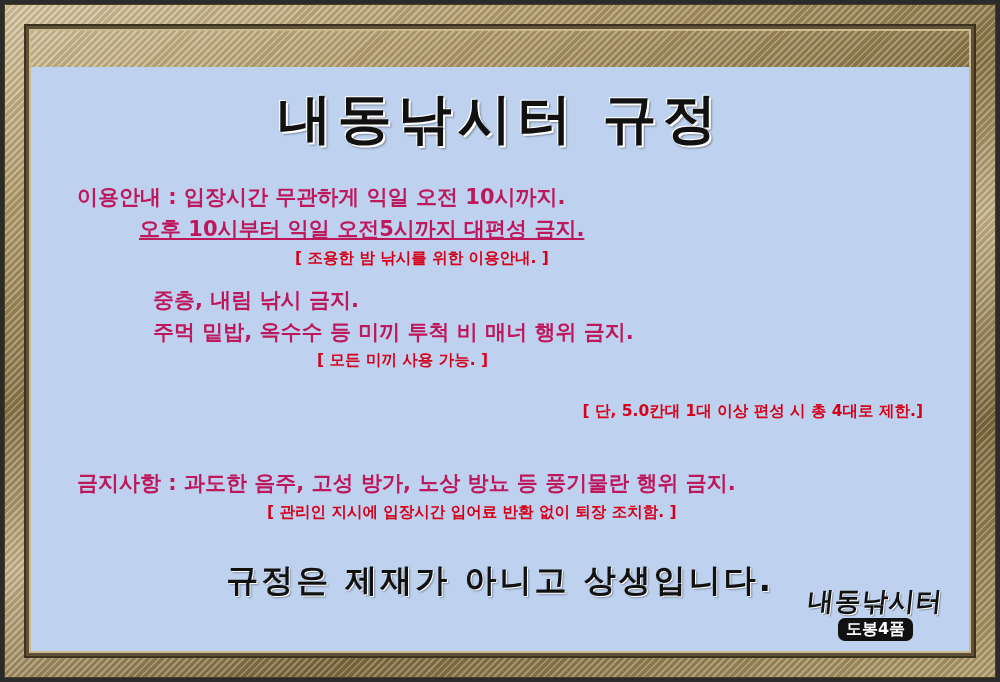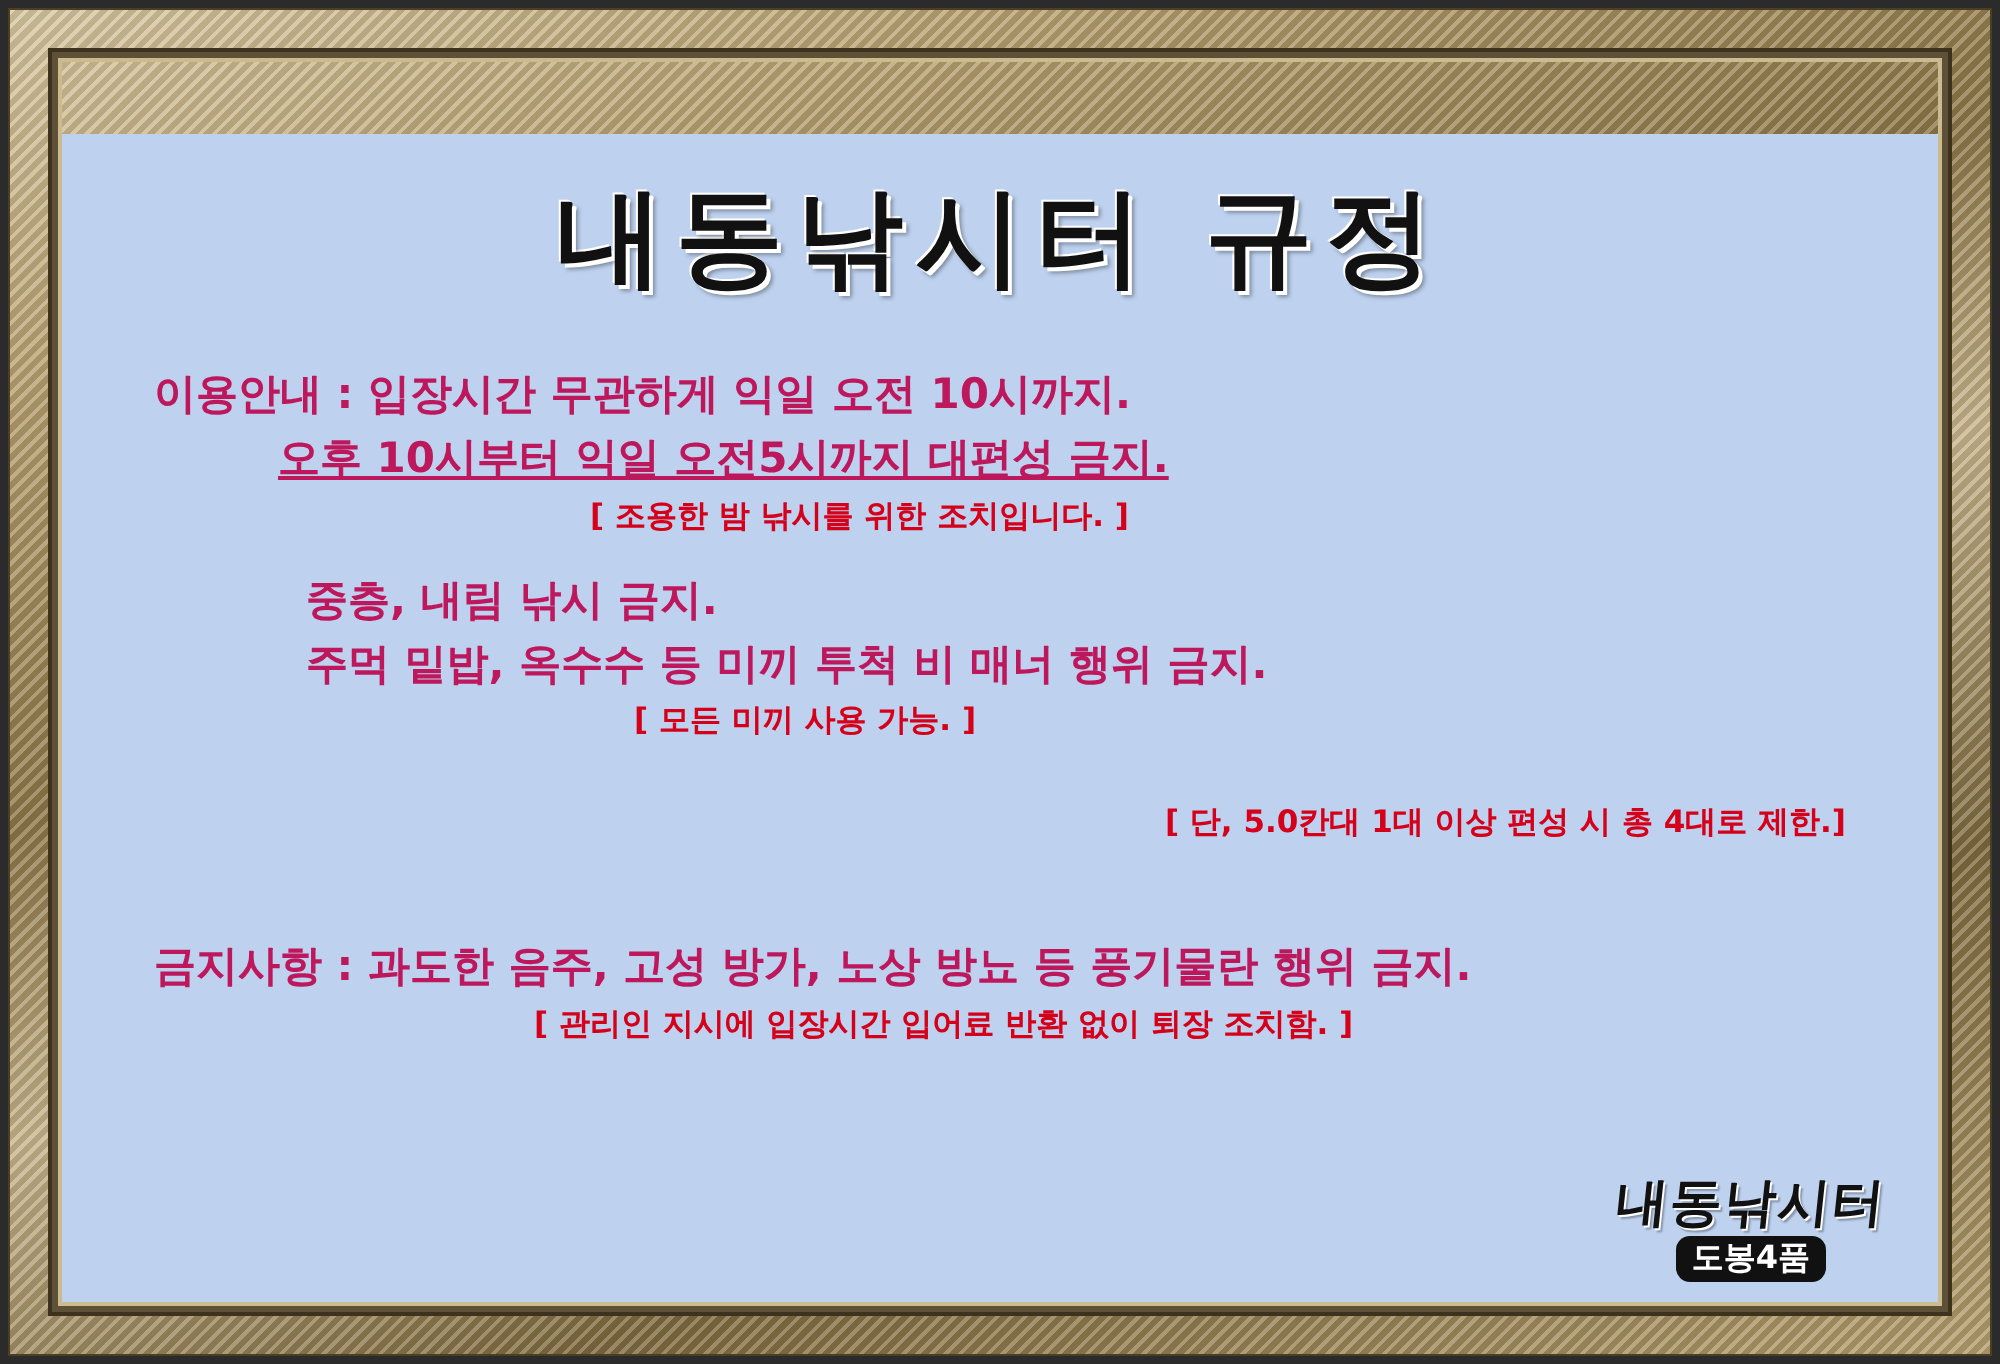--- a/index.html
+++ b/index.html
@@ -144,21 +144,21 @@
     <div class="frame-inner-bevel"></div>
     <div class="canvas">
 
       <div class="title">내동낚시터 규정</div>
 
       <div class="body">
 
         <div>
           <div class="line">이용안내 : 입장시간 무관하게 익일 오전 10시까지.</div>
           <div class="line indent1">오후 10시부터 익일 오전5시까지 대편성 금지.</div>
-          <div class="note n1">[ 조용한 밤 낚시를 위한 조치입니다. ]</div>
+          <div class="note n1">[ 조용한 밤 낚시를 위한 이용안내. ]</div>
           <div class="gap-sm"></div>
           <div class="line indent2">중층, 내림 낚시 금지.</div>
           <div class="line indent2">주먹 밑밥, 옥수수 등 미끼 투척 비 매너 행위 금지.</div>
           <div class="note n2">[ 모든 미끼 사용 가능. ]</div>
         </div>
 
         <div class="gap-md"></div>
 
         <div>
           <div class="note n3">[ 단, 5.0칸대 1대 이상 편성 시 총 4대로 제한.]</div>
@@ -166,20 +166,21 @@
 
         <div class="gap-lg"></div>
 
         <div>
           <div class="line">금지사항 : 과도한 음주, 고성 방가, 노상 방뇨 등 풍기물란 행위 금지.</div>
           <div class="note n4">[ 관리인 지시에 입장시간 입어료 반환 없이 퇴장 조치함. ]</div>
         </div>
 
       </div>
 
+      <div class="closing">규정은 제재가 아니고 상생입니다.</div>
 
       <div class="logo">
         <div class="logo-main">내동낚시터</div>
         <div><span class="logo-sub">도봉4품</span></div>
       </div>
 
     </div>
   </div>
 </div>
 

